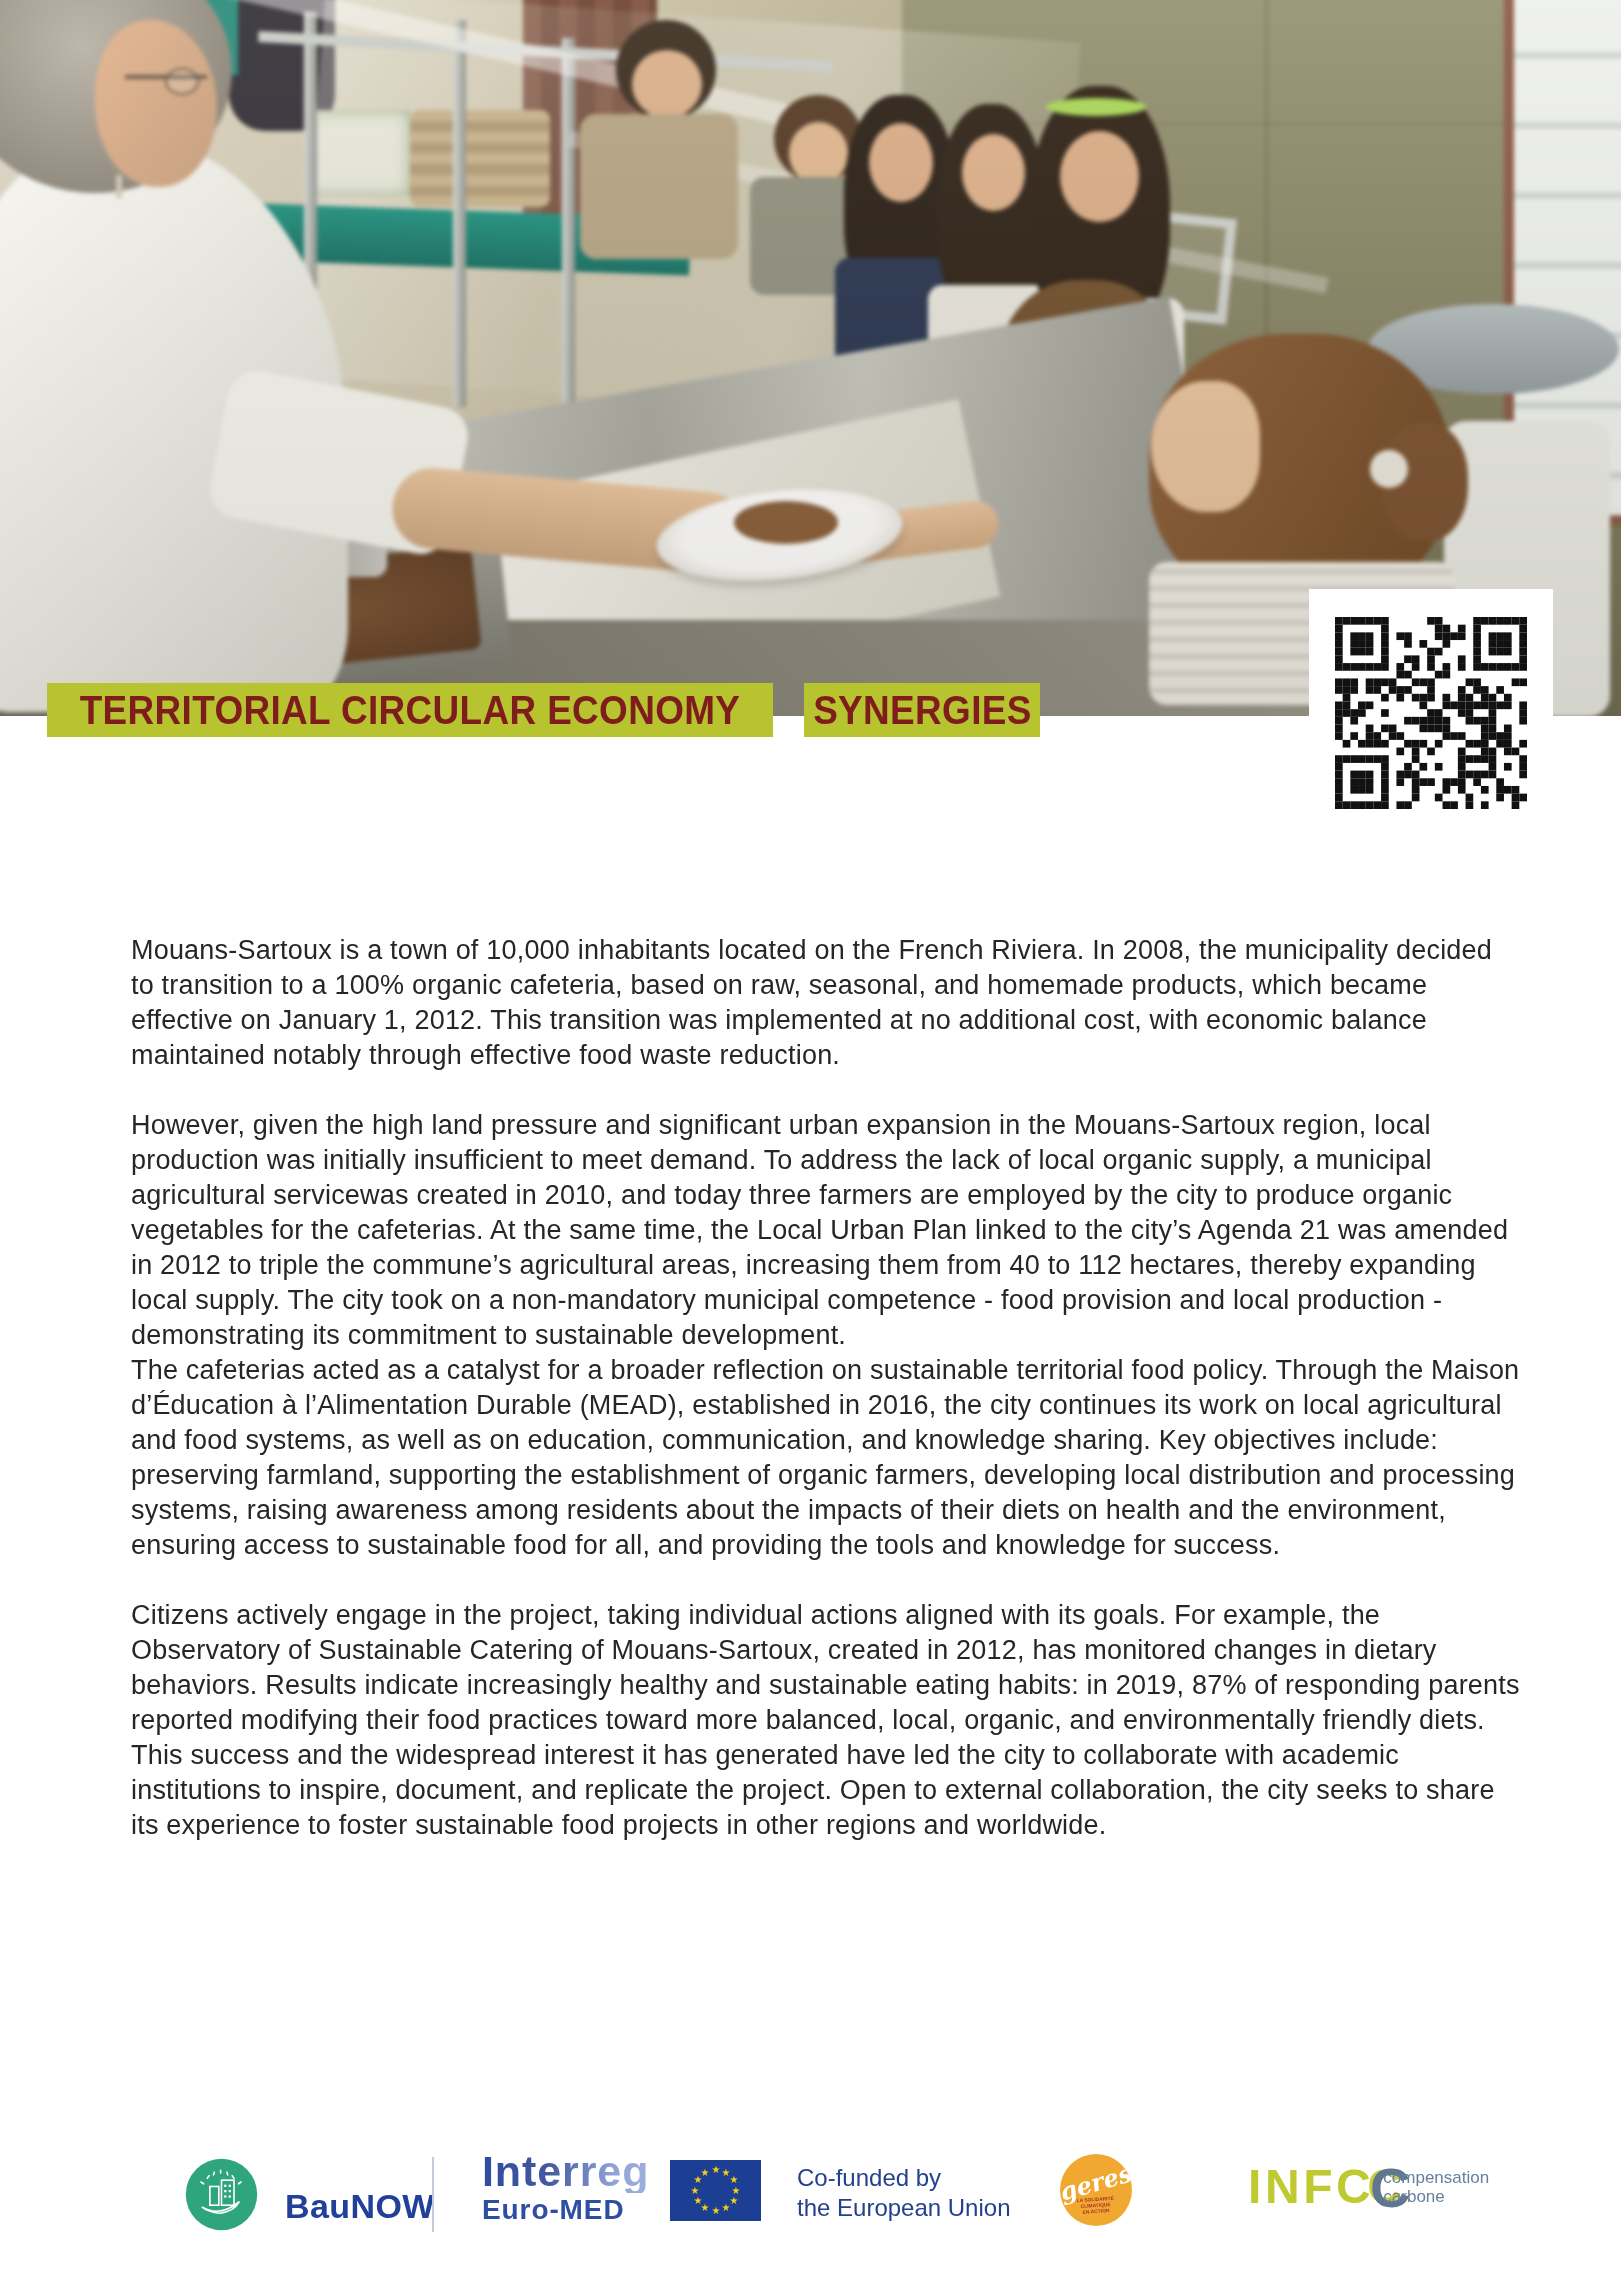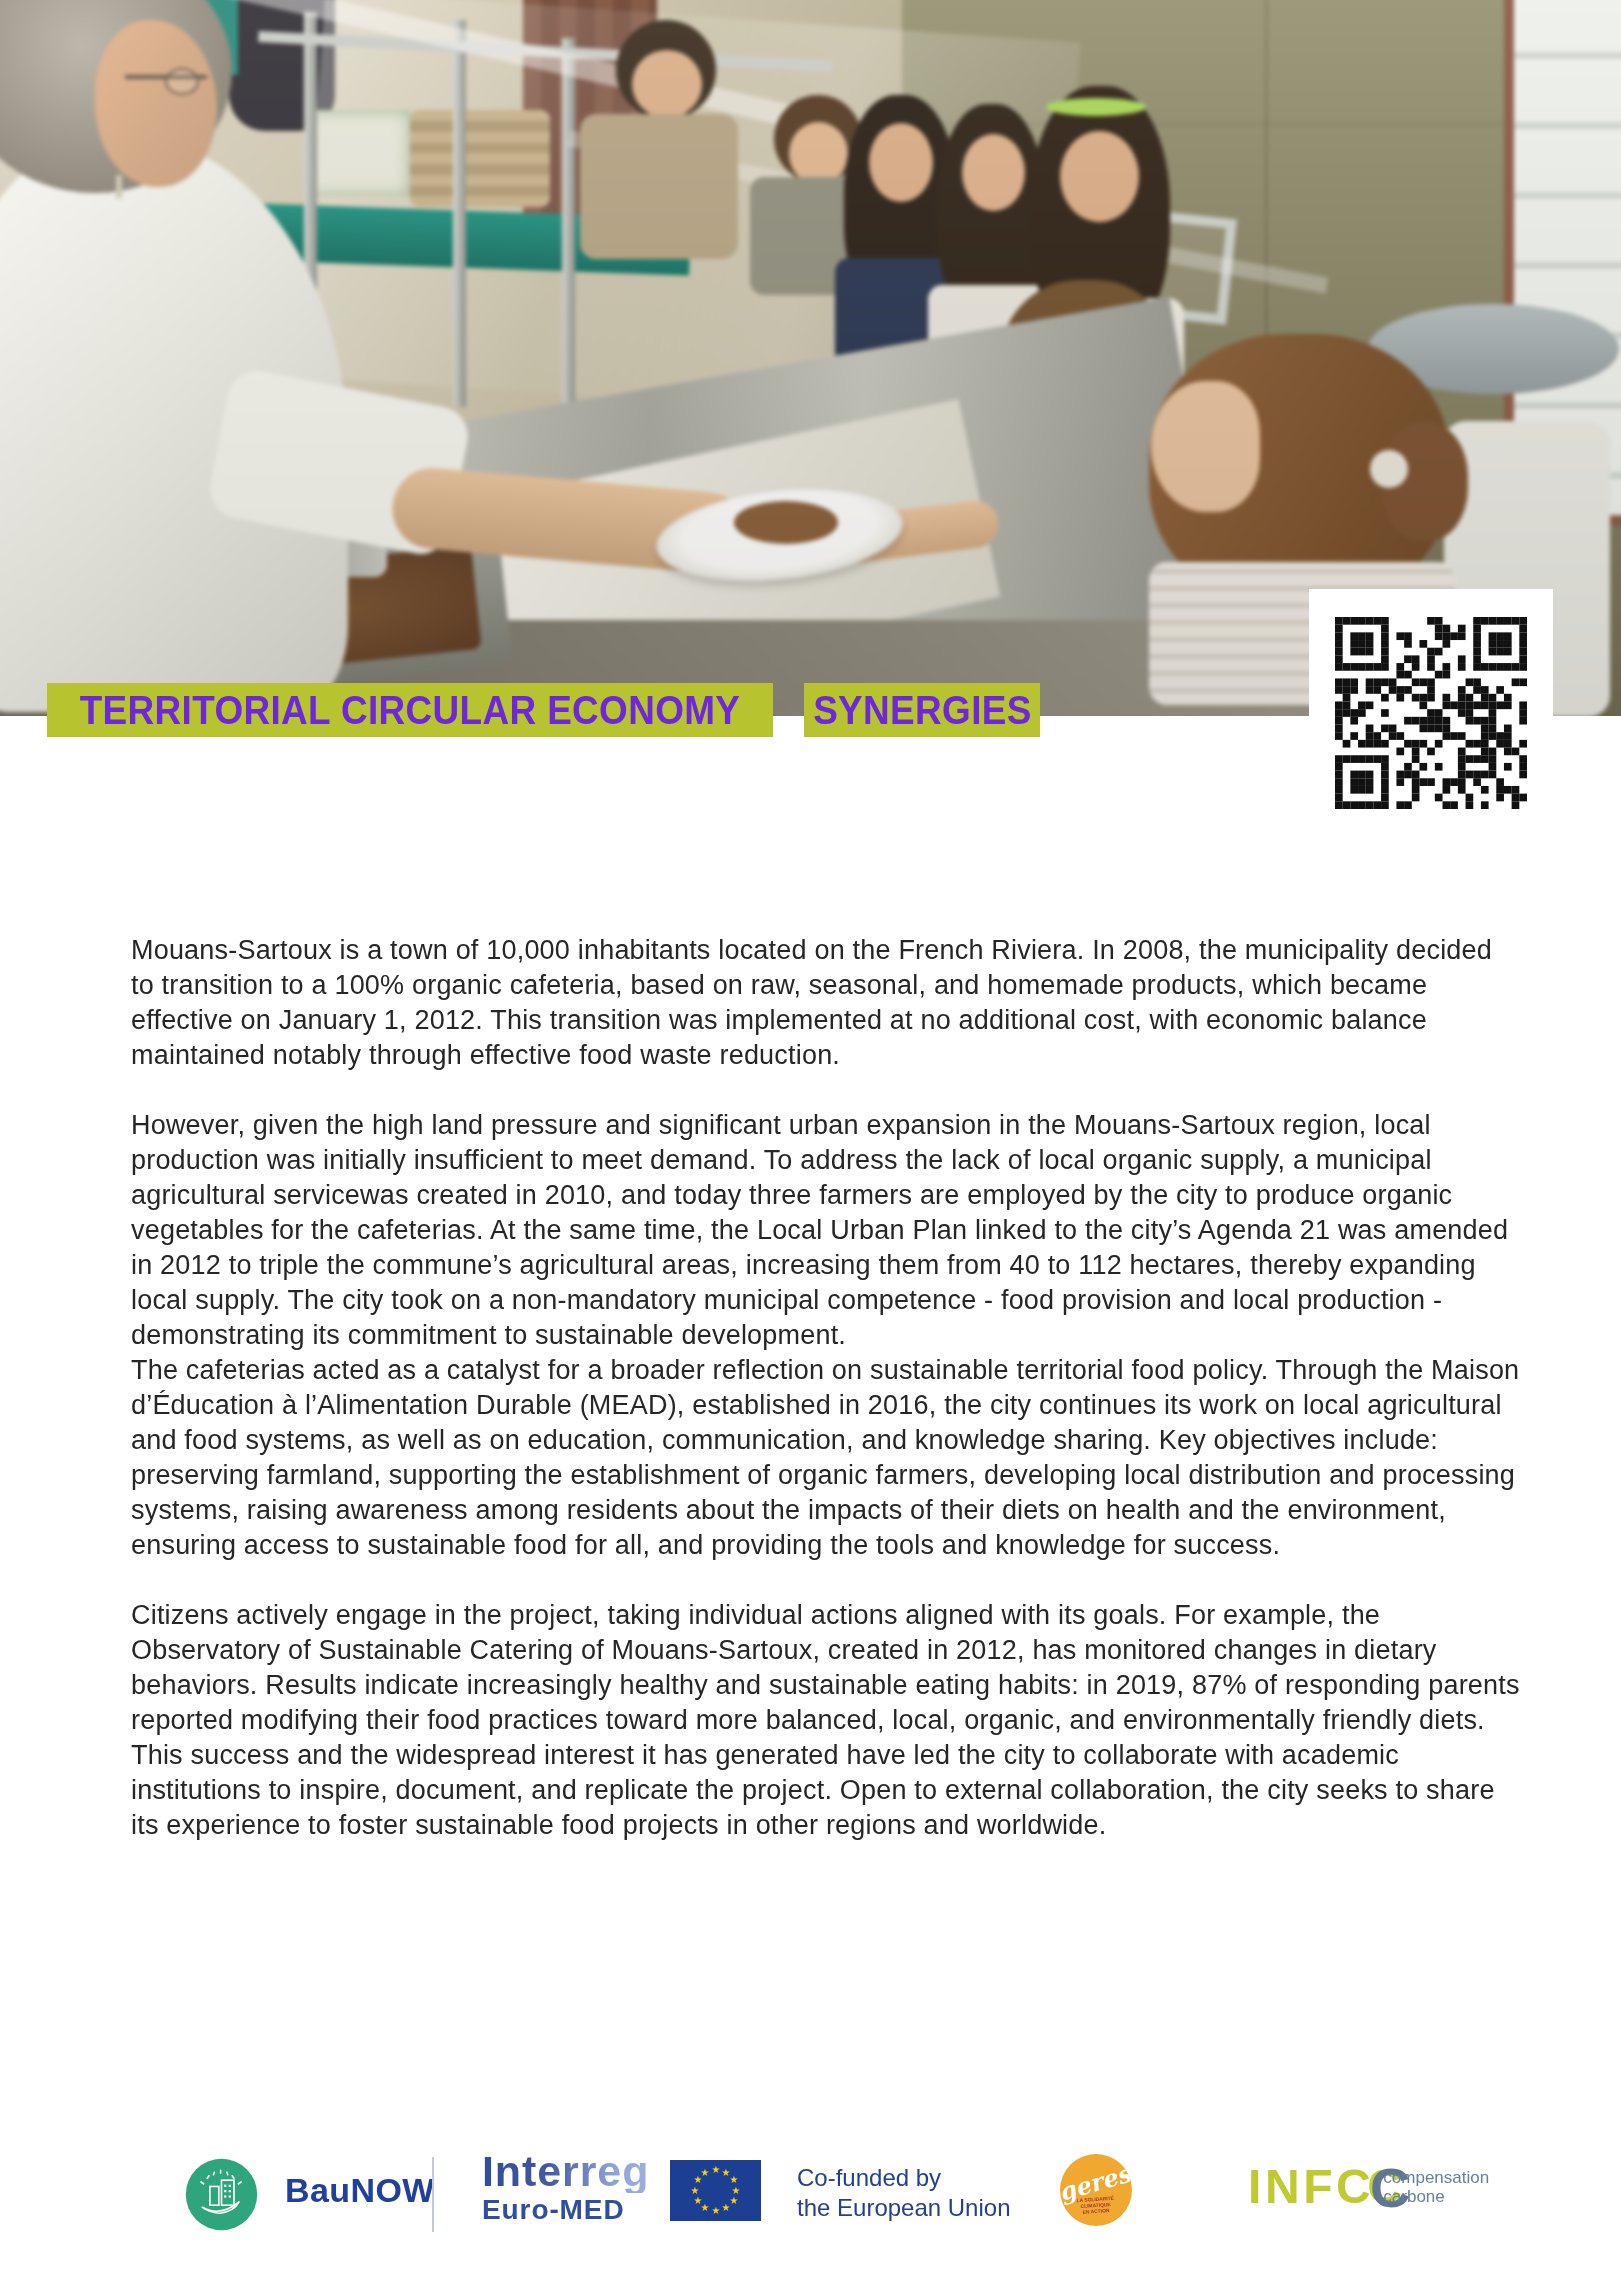--- a/index.html
+++ b/index.html
@@ -95,21 +95,21 @@
   .p-sleeve{left:228px;top:399px;width:244px;height:149px;border-radius:30px;transform:rotate(11deg);background:#f5f5ef;}
   .p-forearm{left:403px;top:491px;width:355px;height:81px;border-radius:40px;transform:rotate(5deg);
          background:linear-gradient(#ecc59c,#cfa67e);}
   .p-hand{left:709px;top:512px;width:75px;height:52px;border-radius:50%;transform:rotate(12deg);background:#e5bc93;}
   .p-plate{left:667px;top:502px;width:247px;height:88px;border-radius:50%;transform:rotate(-6deg);
          background:radial-gradient(ellipse at 50% 45%,#ffffff 55%,#e8e6df 75%,#d8d5cc);box-shadow:0 5.4px 9px rgba(0,0,0,.18);}
   .p-platefood{left:745px;top:512px;width:104px;height:43px;border-radius:50%;background:#8a5c35;}
   .p-tone{left:0;top:0;width:1643px;height:737px;background:linear-gradient(180deg,rgba(255,246,222,.10),rgba(55,48,30,.12));}
 
   
-  .badge{position:absolute;top:683px;height:54px;background:var(--badge-green,#b7c42f);color:#6d28d9;
+  .badge{position:absolute;top:683px;height:54px;background:var(--badge-green,#b7c42f);color:#7f1d1d;
          display:flex;align-items:center;justify-content:center;font-weight:700;}
   .badge span{white-space:nowrap;transform:scaleX(.9);letter-spacing:0.4px;}
   .badge1{left:47px;width:726px;font-size:41px;}
   .badge2{left:804px;width:236px;font-size:41px;text-align:right;}
 
   
   .qr-box{position:absolute;left:1309px;top:589px;width:244px;height:248px;background:#fff;
           display:flex;align-items:center;justify-content:center;}
 
   
@@ -119,21 +119,21 @@
 
   
   .content{position:absolute;left:131px;top:933px;width:1390px;color:var(--text,#262626);
            font-size:27px;line-height:35px;letter-spacing:0.2px;}
   .content .block{margin:0 0 35px 0;}
   .content p{margin:0;}
 
   
   .footer{position:absolute;left:0;top:2145px;width:1622px;height:116px;}
   .baunow-icon{position:absolute;left:184px;top:11.6px;width:75px;height:75px;}
-  .baunow-label{position:absolute;left:285px;top:26px;font-size:34px;font-weight:700;color:var(--baunow-navy,#21409a);letter-spacing:0.4px;}
+  .baunow-label{position:absolute;left:285px;top:42px;font-size:34px;font-weight:700;color:var(--baunow-navy,#21409a);letter-spacing:0.4px;}
   .fdivider{position:absolute;left:432px;top:11.6px;width:1.8px;height:75px;background:#c3cbd9;}
   .interreg{position:absolute;left:438px;top:4.5px;line-height:1;margin-left:44px;}
   .interreg .word{font-size:43px;font-weight:700;color:#45589f;letter-spacing:0.9px;}
   @supports (-webkit-background-clip:text){
     .interreg .word{background:linear-gradient(92deg,#2f4c9e 0%,#44599f 40%,#8ea2d6 78%,#9fb0dd 100%);
       -webkit-background-clip:text;background-clip:text;color:transparent;}
   }
   .interreg .program{font-size:28px;font-weight:700;color:var(--euromed-blue,#2d4ea1);letter-spacing:0.9px;margin-top:3.6px;}
   .eu-flag{position:absolute;left:670px;top:15px;width:91px;height:61px;background:var(--eu-flag,#1c3f94);}
   .eu-flag span{position:absolute;color:var(--eu-star,#f7d117);font-size:9.9px;line-height:9.9px;width:9.9px;height:9.9px;text-align:center;}

